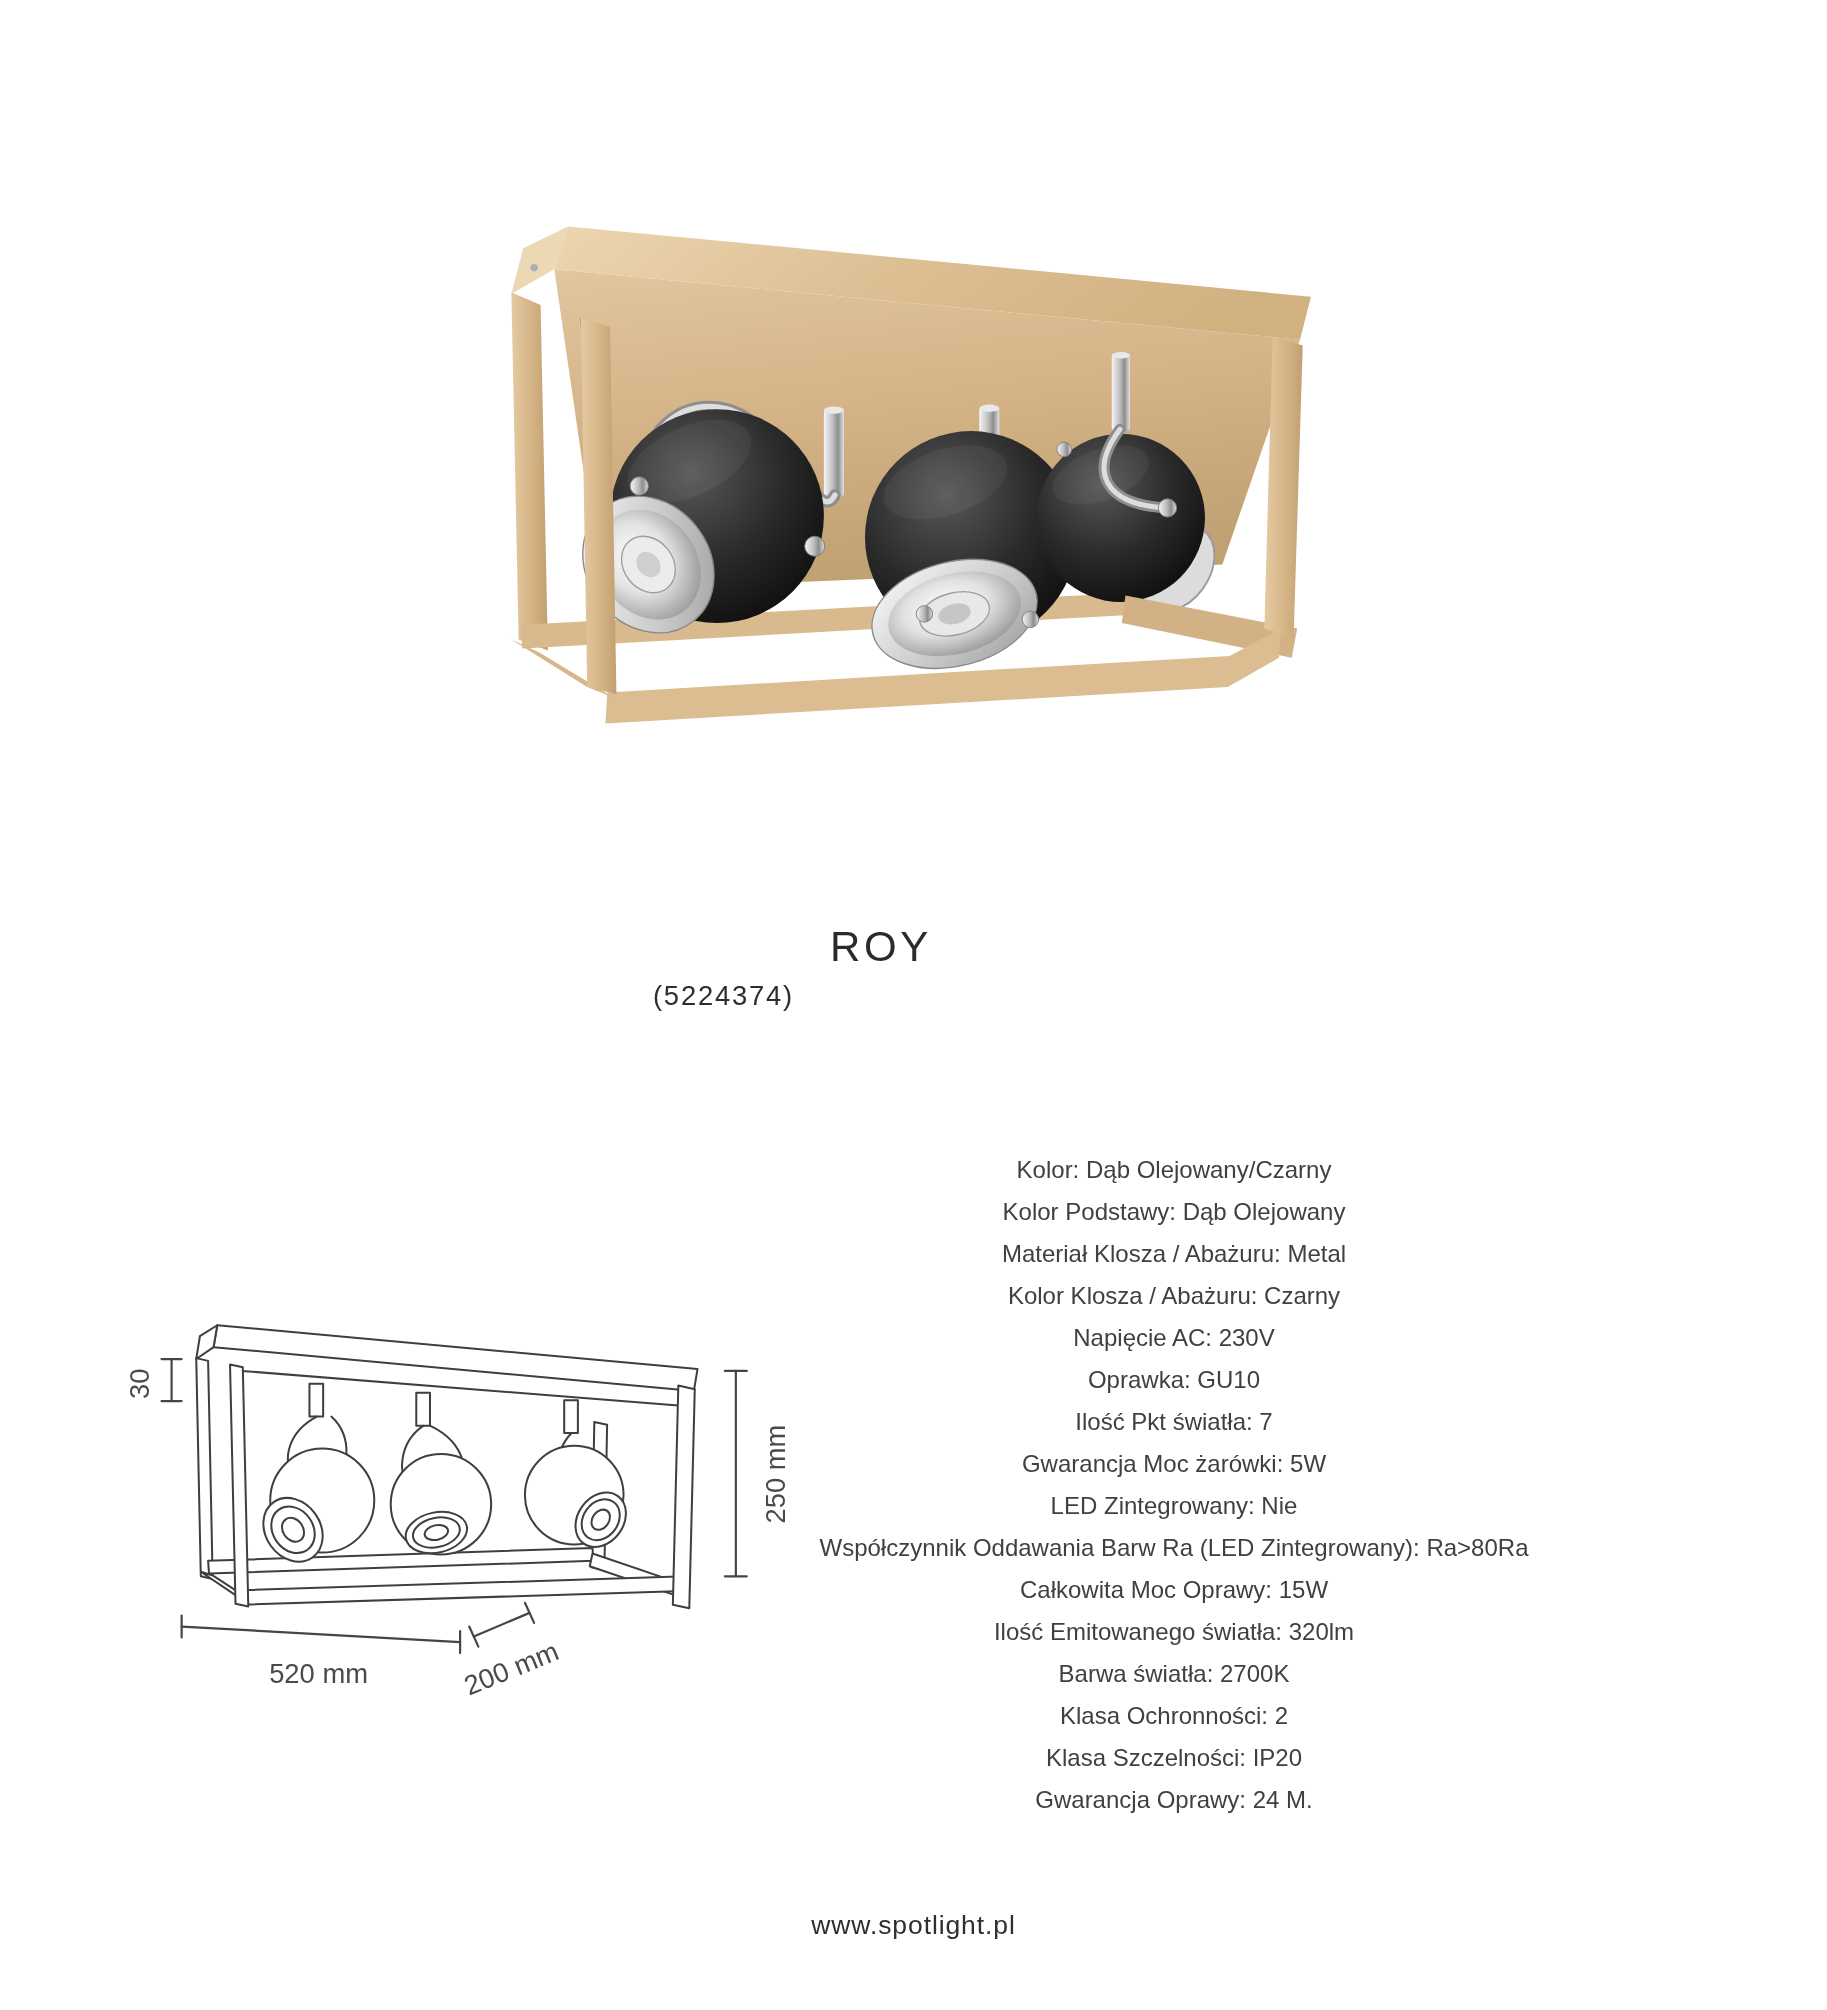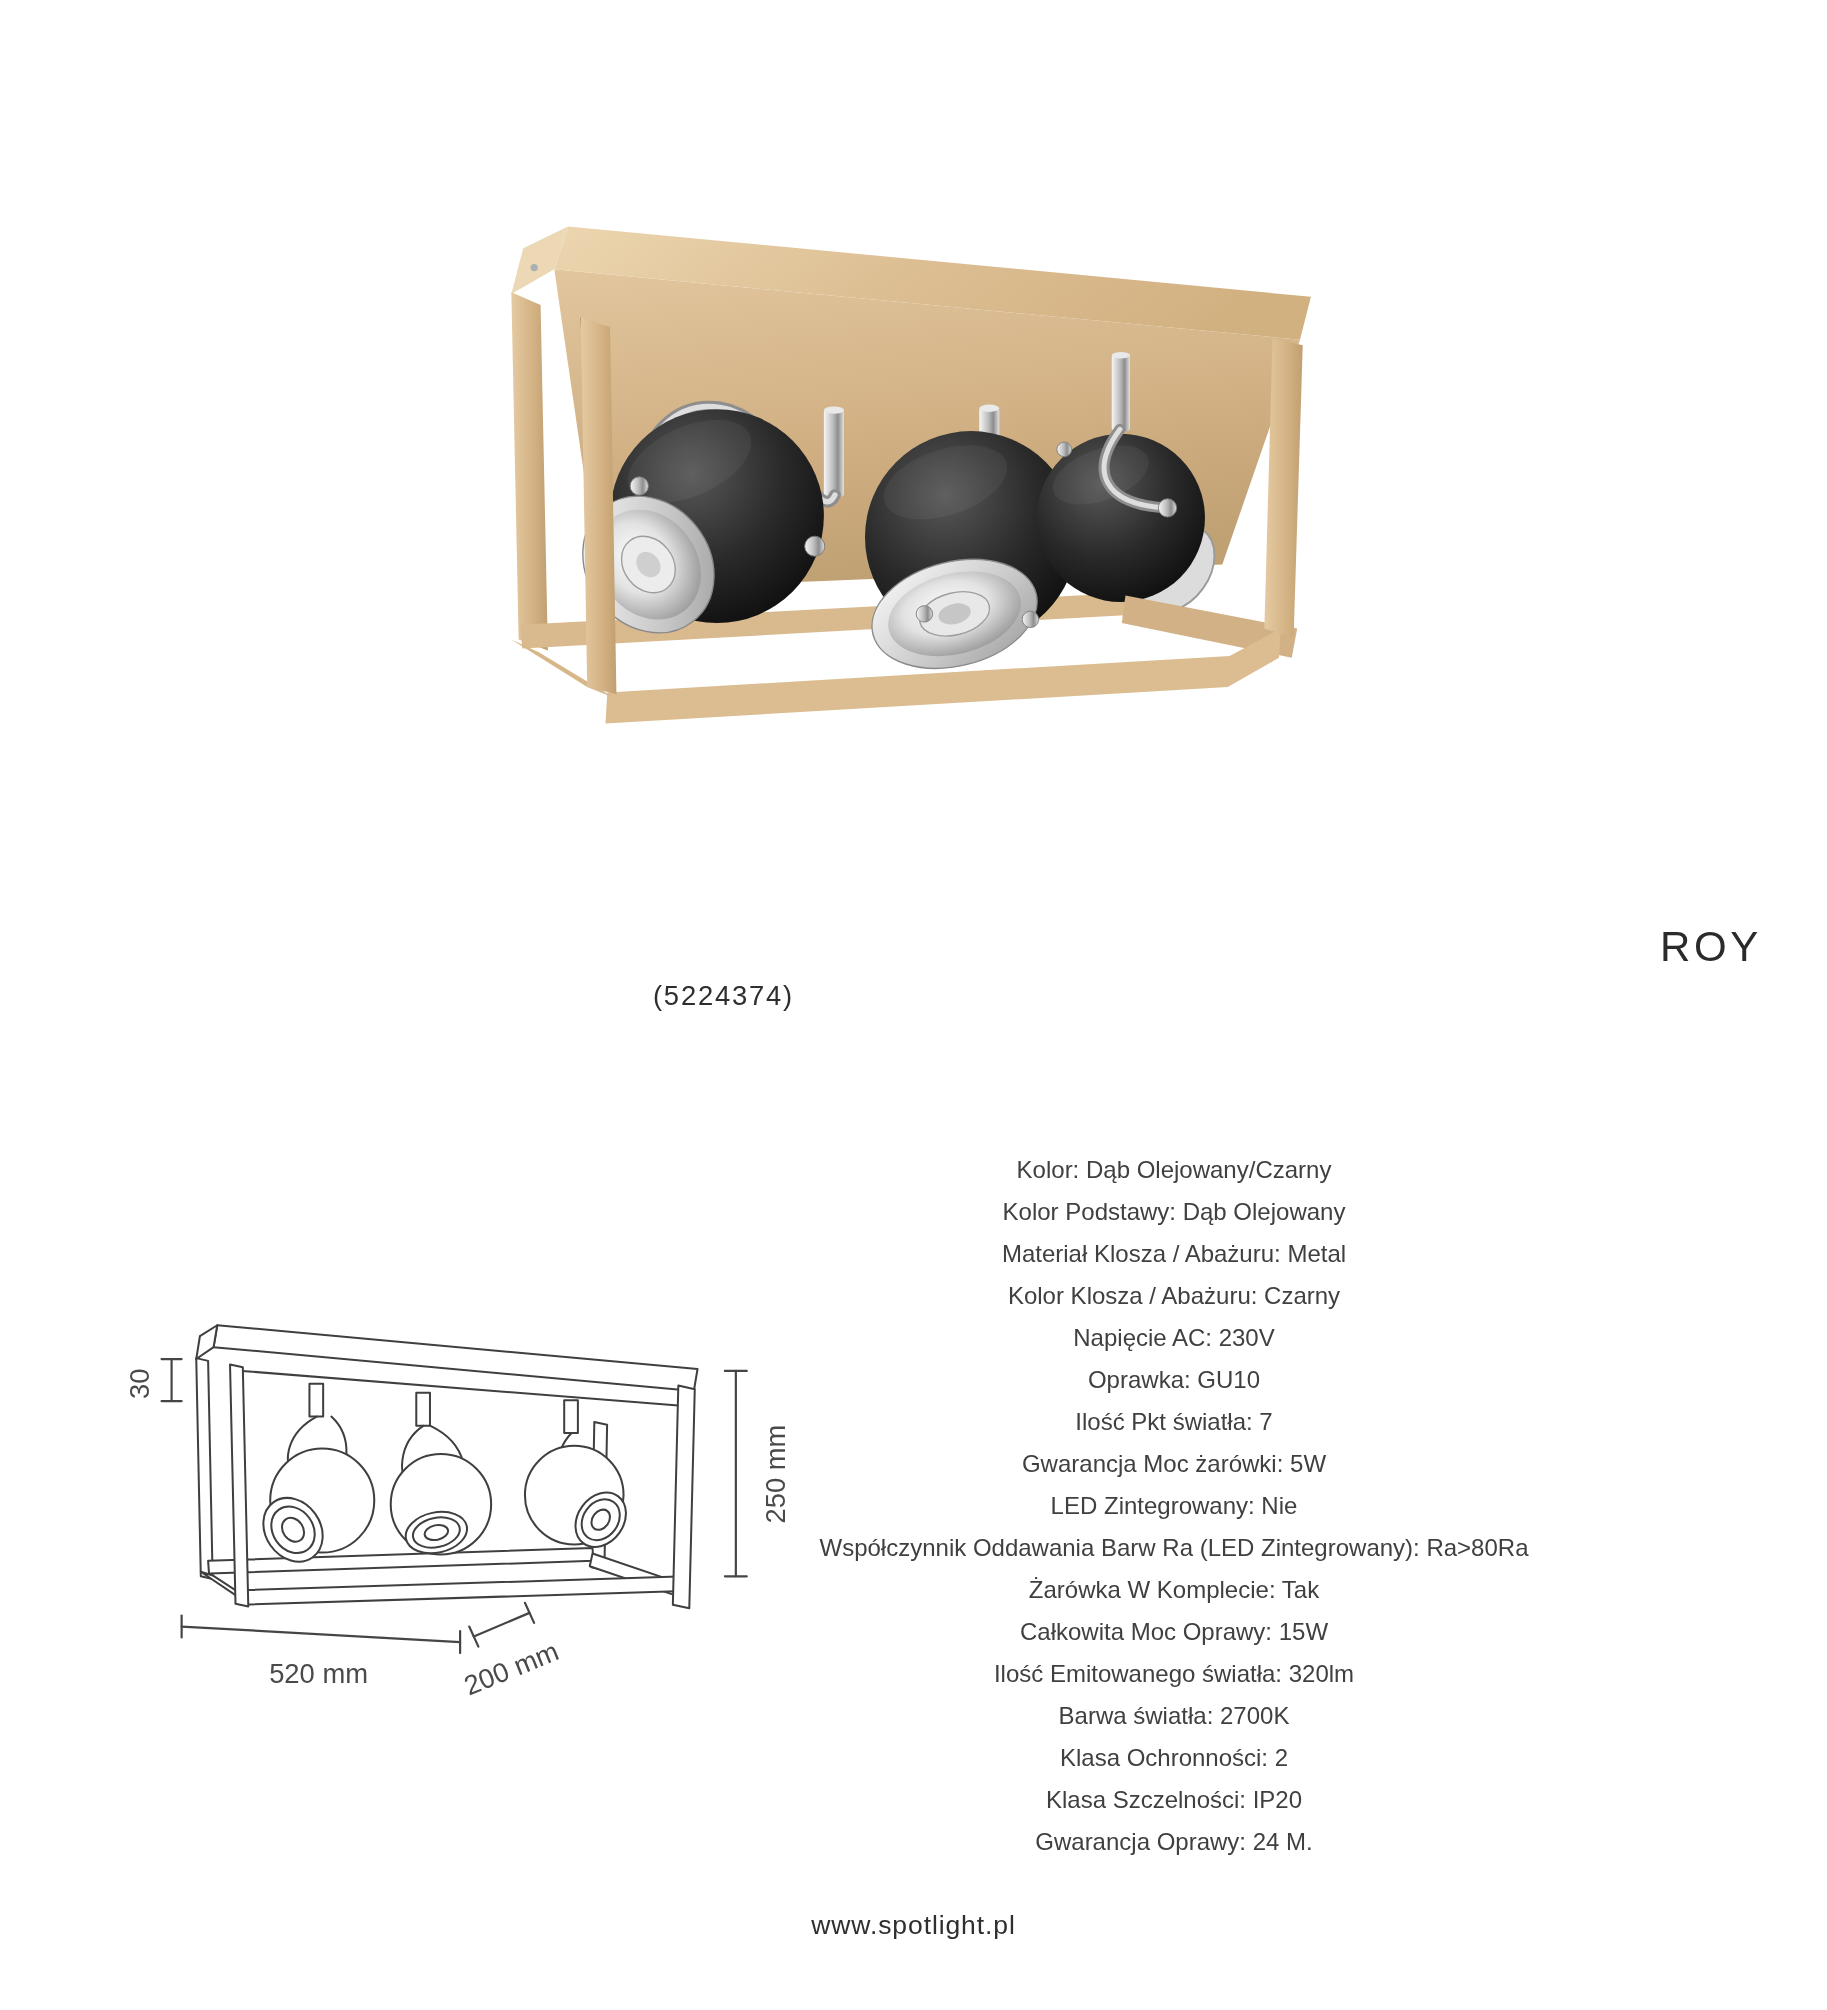--- a/index.html
+++ b/index.html
@@ -2,21 +2,21 @@
 <html style="font-size:14.6px"><head>
 <meta charset="utf-8">
 <style>
   html,body{margin:0;padding:0;}
   body{
     width:1827px;height:2010px;position:relative;background:#ffffff;
     font-family:"Liberation Sans",sans-serif;color:#3d3d3d;overflow:hidden;
   }
   .abs{position:absolute;}
   .product-title{
-    left:0;top:923px;width:1762px;text-align:right;
+    left:0;top:923px;width:1762px;text-align:center;
     font-size:42px;letter-spacing:3.7px;color:#2b2b2b;font-weight:400;
   }
   .product-code{
     left:0;top:980px;width:1447px;text-align:center;
     font-size:27.4px;letter-spacing:1.8px;color:#2e2e2e;font-weight:300;
   }
   .specs{
     left:1174px;top:1149px;transform:translateX(-50%);
     width:1051px;text-align:center;
   }
@@ -227,21 +227,20 @@
     <div class="spec-line">Kolor: Dąb Olejowany/Czarny</div>
     <div class="spec-line">Kolor Podstawy: Dąb Olejowany</div>
     <div class="spec-line">Materiał Klosza / Abażuru: Metal</div>
     <div class="spec-line">Kolor Klosza / Abażuru: Czarny</div>
     <div class="spec-line">Napięcie AC: 230V</div>
     <div class="spec-line">Oprawka: GU10</div>
     <div class="spec-line">Ilość Pkt światła: 7</div>
     <div class="spec-line">Gwarancja Moc żarówki: 5W</div>
     <div class="spec-line">LED Zintegrowany: Nie</div>
     <div class="spec-line">Współczynnik Oddawania Barw Ra (LED Zintegrowany): Ra&gt;80Ra</div>
-    <div class="spec-line">Żarówka W Komplecie: Tak</div>
     <div class="spec-line">Całkowita Moc Oprawy: 15W</div>
     <div class="spec-line">Ilość Emitowanego światła: 320lm</div>
     <div class="spec-line">Barwa światła: 2700K</div>
     <div class="spec-line">Klasa Ochronności: 2</div>
     <div class="spec-line">Klasa Szczelności: IP20</div>
     <div class="spec-line">Gwarancja Oprawy: 24 M.</div>
   </div>
 
 <div class="abs footer">www.spotlight.pl</div>
 

